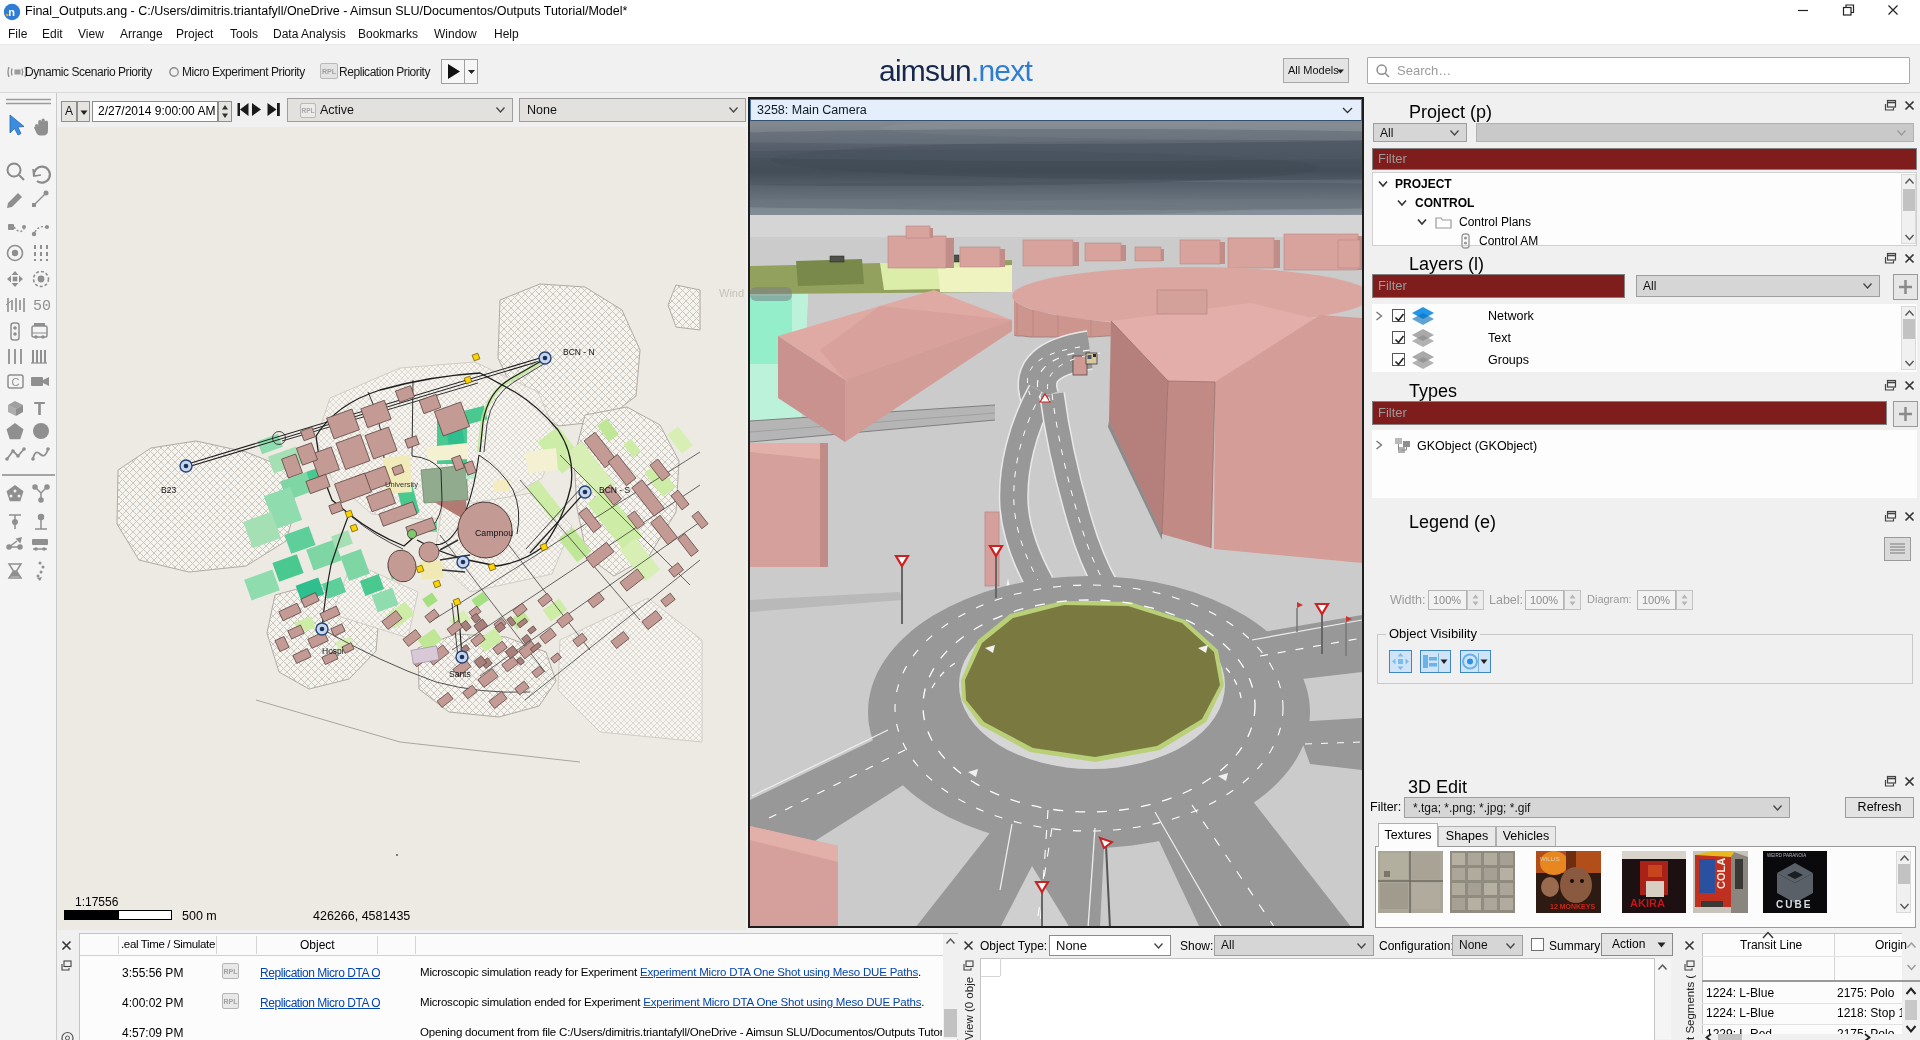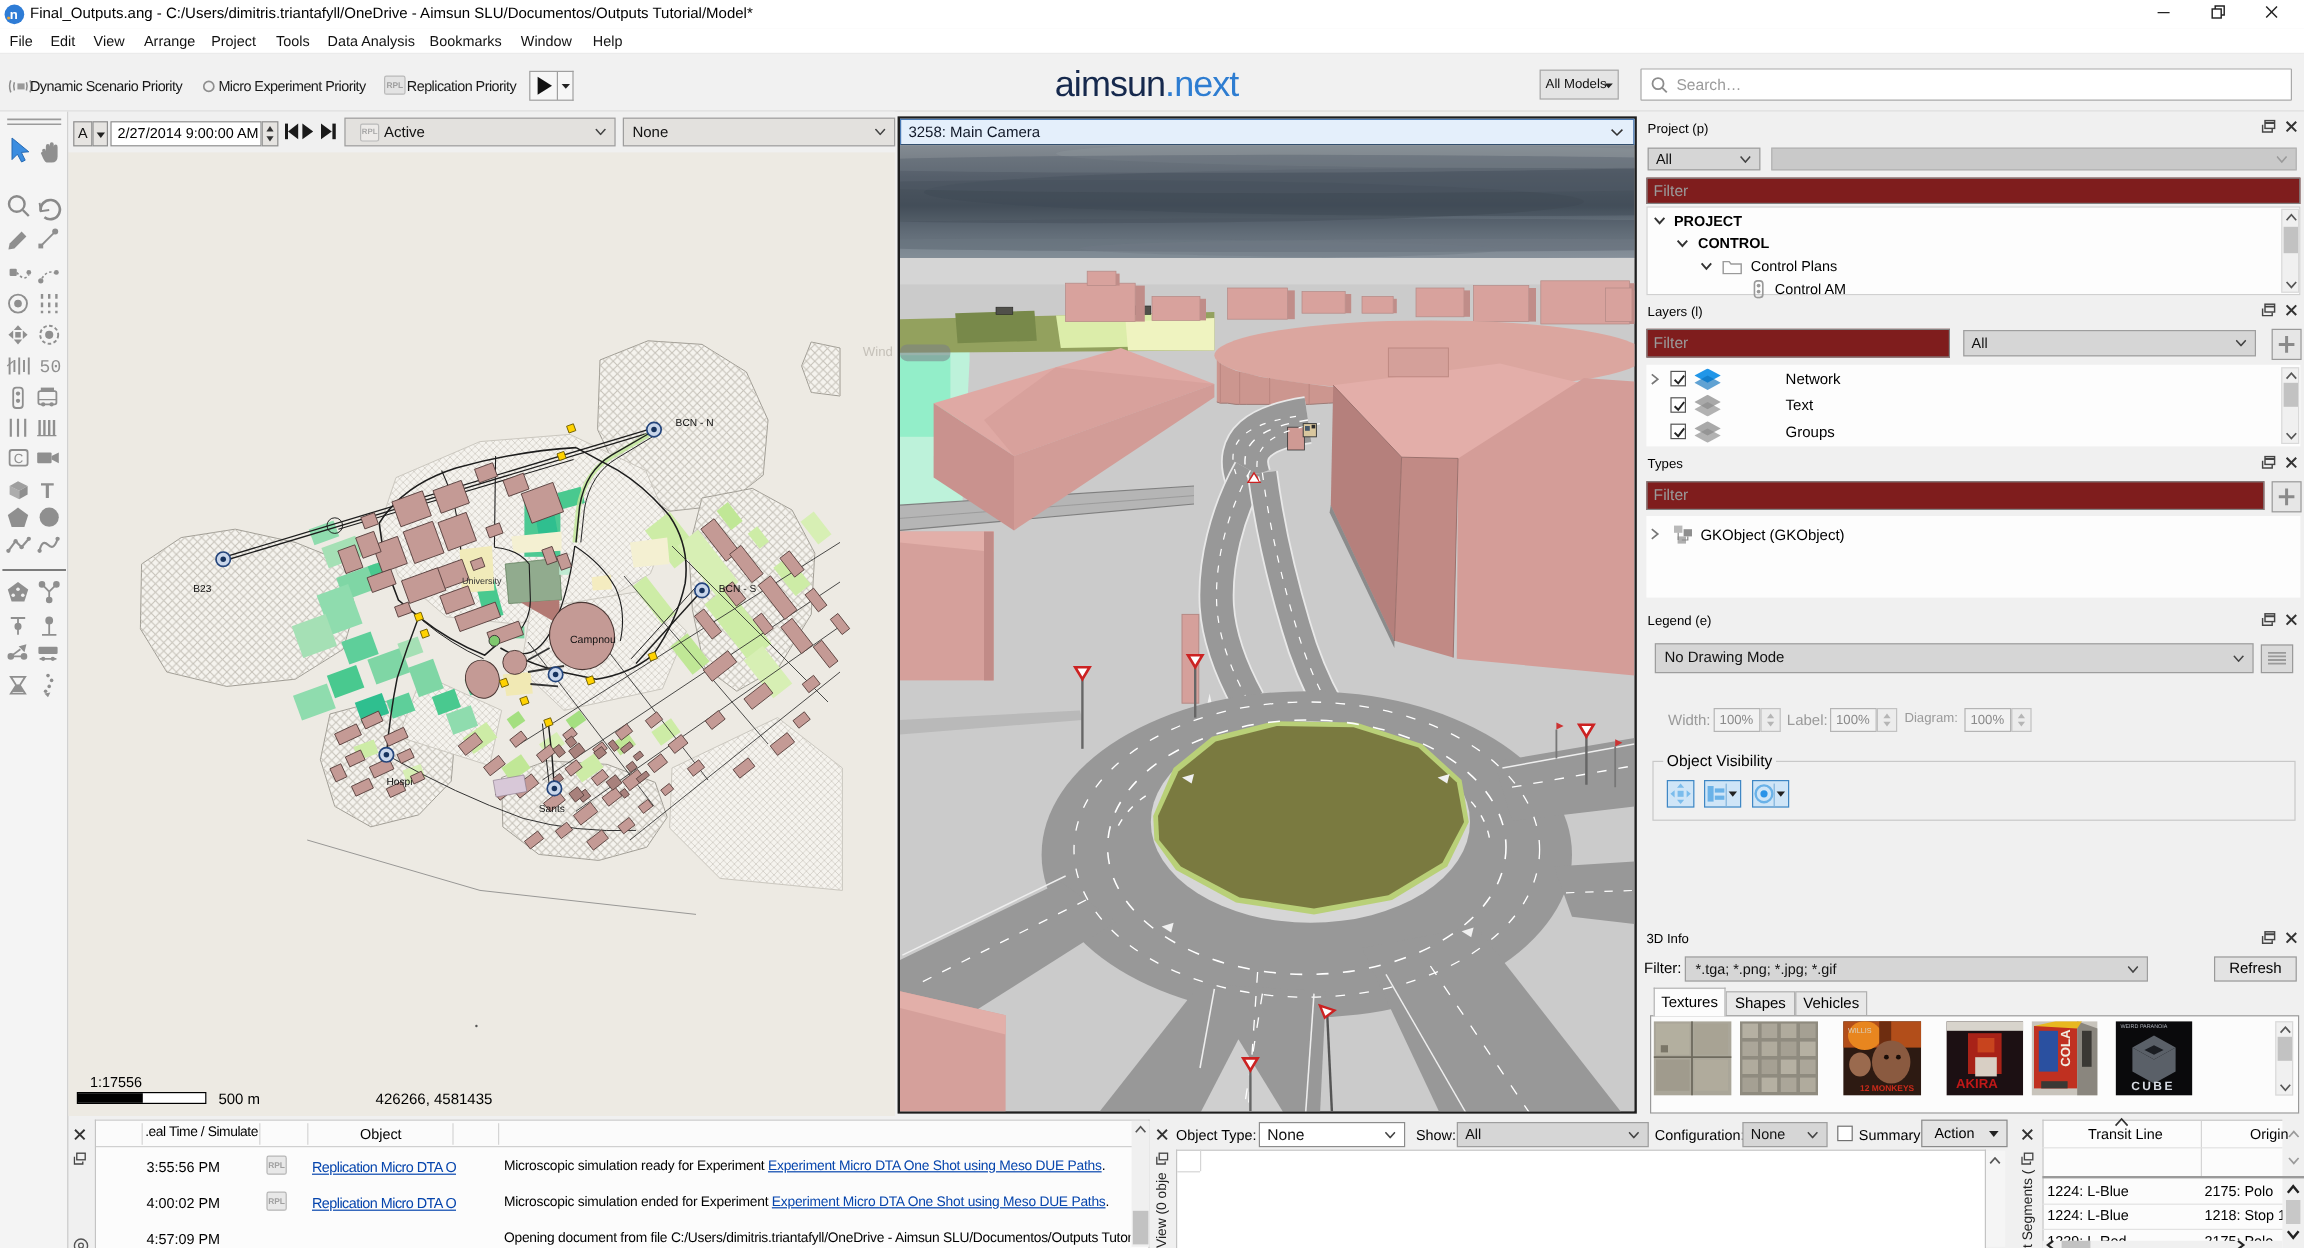--- a/index.html
+++ b/index.html
@@ -11,21 +11,21 @@
 #toolbar { left:0; top:45px; width:1920px; height:48px; background:#f1f1f1; border-bottom:1px solid #d9d9d9; }
 .tbtext { position:absolute; font-size:12px; color:#1a1a1a; top:20px; letter-spacing:-0.45px; }
 #lefttb { left:0; top:93px; width:57px; height:837px; background:#f4f4f4; border-right:1px solid #c9c9c9; }
 #view2dtb { left:57px; top:93px; width:689px; height:34px; background:#f0f0f0; }
 #mapwrap { left:57px; top:127px; width:689px; height:803px; background:#edeae3; overflow:hidden; }
 .dd { position:absolute; background:#dcdcdc; border:1px solid #9e9e9e; font-size:13px; color:#111; }
 .ddw { position:absolute; background:#ffffff; border:1px solid #8c8c8c; font-size:13px; color:#111; }
 .chev { position:absolute; right:7px; top:50%; width:9px; height:6px; margin-top:-3px; }
 #win3d { left:748px; top:97px; width:616px; height:831px; border:2px solid #1d1d1d; background:#cbcbcb; }
 #title3d { position:absolute; left:0; top:0; width:612px; height:22px; background:#e4effb; border:1px solid #4a7ab5; border-bottom:1px solid #34506e; font-size:12.5px; color:#101828; line-height:20px; padding-left:6px; }
-.panel-title { position:absolute; font-size:11px; color:#000; }
+.panel-title { position:absolute; font-size:18px; color:#000;margin-left:36px; }
 .filter { position:absolute; background:#7f1d1d; border:1px solid #828282; font-size:13px; color:#9a9a9a; }
 #bottom { left:0; top:930px; width:1920px; height:110px; background:#f0f0f0; }
 .vtext { position:absolute; writing-mode:vertical-rl; transform:rotate(180deg); font-size:11.5px; color:#222; }
 .link { color:#0645ad; text-decoration:underline; }
 .gb { position:absolute; border:1px solid #c8c8c8; }
 .gb > span { position:absolute; top:-9px; left:8px; background:#f0f0f0; padding:0 3px; font-size:13px; color:#000; }
 .spin { position:absolute; background:#f2f2f2; border:1px solid #b4b4b4; color:#8a8a8a; font-size:13px; }
 </style>
 </head>
 <body>
@@ -863,26 +863,20 @@
 <div class="abs" style="left:51px;top:346px;font-size:12.5px;color:#000;">GKObject (GKObject)</div>
 <div class="panel-title" style="left:7px;top:419px;">Legend (e)</div>
 <svg class="abs" style="left:518px;top:417px" width="13" height="13" viewBox="0 0 13 13">
       <rect x="3.5" y="1.5" width="8" height="6.5" fill="none" stroke="#444" stroke-width="1.2"></rect>
       <path d="M1.5 5 v6 h8 v-2.5" fill="none" stroke="#444" stroke-width="1.2"></path>
       <line x1="3.5" y1="3.5" x2="11.5" y2="3.5" stroke="#444" stroke-width="1.6"></line>
     </svg>
 <svg class="abs" style="left:537px;top:417px" width="13" height="13" viewBox="0 0 13 13">
       <path d="M2.5 2.5 L10.5 10.5 M10.5 2.5 L2.5 10.5" stroke="#333" stroke-width="1.7"></path>
     </svg>
-<div class="dd" style="left:13px;top:443px;width:499px;height:25px;background:#d6d6d6;">
-      <span style="position:absolute;left:7px;top:4px;font-size:12.5px;">No Drawing Mode</span>
-      <svg class="chev" style="" viewBox="0 0 9 6" width="10" height="7">
-        <path d="M0.5 0.5 L4.5 5 L8.5 0.5" fill="none" stroke="#444" stroke-width="1.3"></path>
-      </svg>
-    </div>
 <div class="abs" style="left:518px;top:444px;width:27px;height:24px;background:#dadada;border:1px solid #9a9a9a;"><svg width="25" height="22" viewBox="0 0 25 22">
         <g stroke="#9a9a9a" stroke-width="1.5">
           <line x1="5" y1="6" x2="20" y2="6"></line>
           <line x1="5" y1="9" x2="20" y2="9"></line>
           <line x1="5" y1="12" x2="20" y2="12"></line>
           <line x1="5" y1="15" x2="20" y2="15"></line>
         </g>
       </svg></div>
 <div class="abs" style="left:24px;top:500px;font-size:12.5px;color:#9a9a9a;">Width:</div>
 <div class="spin" style="left:62px;top:497px;width:39px;height:20px;line-height:18px;padding-left:4px;font-size:11px;">100%</div>
@@ -920,21 +914,21 @@
         <rect x="8" y="12" width="8" height="3.5" fill="#6ab2e8"></rect>
       </svg><svg style="position:absolute;right:2px;top:8px" width="8" height="6" viewBox="0 0 8 6">
         <path d="M0.5 0.5 L4 5 L7.5 0.5 Z" fill="#222"></path>
       </svg><div style="position:absolute;right:11px;top:2px;width:1px;height:19px;background:#7fb4dd;"></div></div>
 <div class="abs" style="left:94px;top:557px;width:31px;height:23px;background:#cfe5f7;border:1px solid #3f87c4;"><svg width="20" height="21" viewBox="0 0 20 21">
         <circle cx="9" cy="10.5" r="7" fill="none" stroke="#6ab2e8" stroke-width="2"></circle>
         <circle cx="9" cy="10.5" r="3" fill="#2a93e8"></circle>
       </svg><svg style="position:absolute;right:2px;top:8px" width="8" height="6" viewBox="0 0 8 6">
         <path d="M0.5 0.5 L4 5 L7.5 0.5 Z" fill="#222"></path>
       </svg><div style="position:absolute;right:11px;top:2px;width:1px;height:19px;background:#7fb4dd;"></div></div>
-<div class="panel-title" style="left:6px;top:684px;">3D Info</div>
+<div class="panel-title" style="left:6px;top:684px;">3D Edit</div>
 <svg class="abs" style="left:518px;top:682px" width="13" height="13" viewBox="0 0 13 13">
       <rect x="3.5" y="1.5" width="8" height="6.5" fill="none" stroke="#444" stroke-width="1.2"></rect>
       <path d="M1.5 5 v6 h8 v-2.5" fill="none" stroke="#444" stroke-width="1.2"></path>
       <line x1="3.5" y1="3.5" x2="11.5" y2="3.5" stroke="#444" stroke-width="1.6"></line>
     </svg>
 <svg class="abs" style="left:537px;top:682px" width="13" height="13" viewBox="0 0 13 13">
       <path d="M2.5 2.5 L10.5 10.5 M10.5 2.5 L2.5 10.5" stroke="#333" stroke-width="1.7"></path>
     </svg>
 <div class="abs" style="left:4px;top:707px;font-size:12.5px;color:#000;">Filter:</div>
 <div class="dd" style="left:38px;top:704px;width:386px;height:21px;background:#d6d6d6;">

